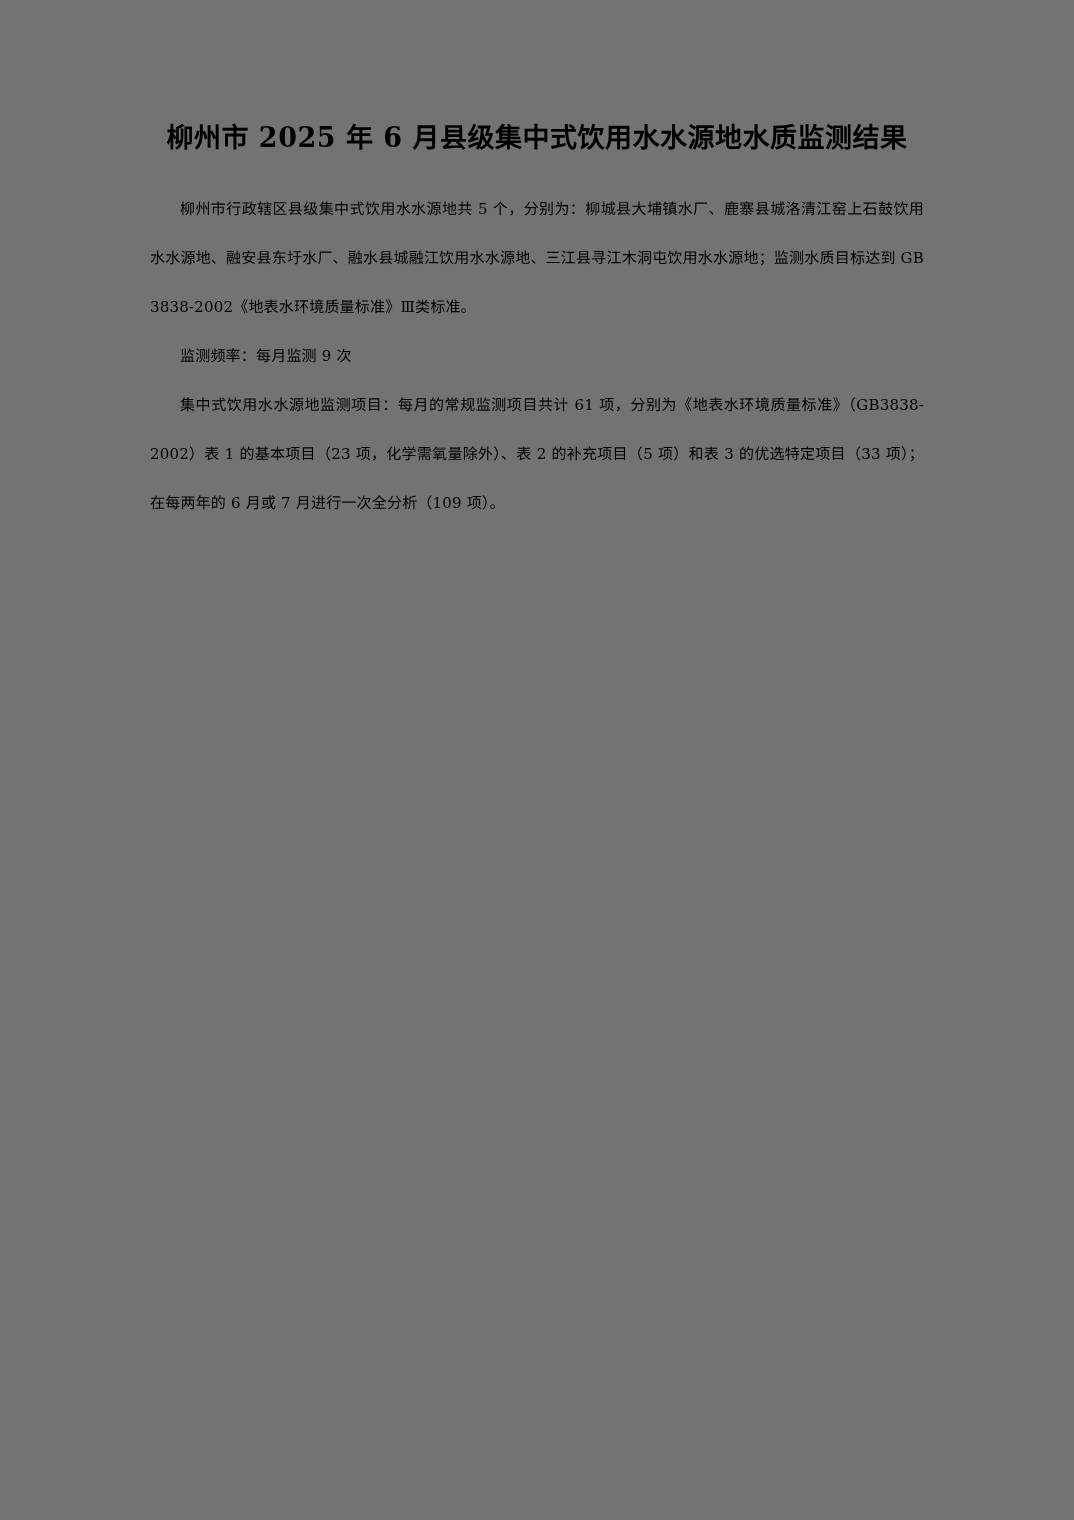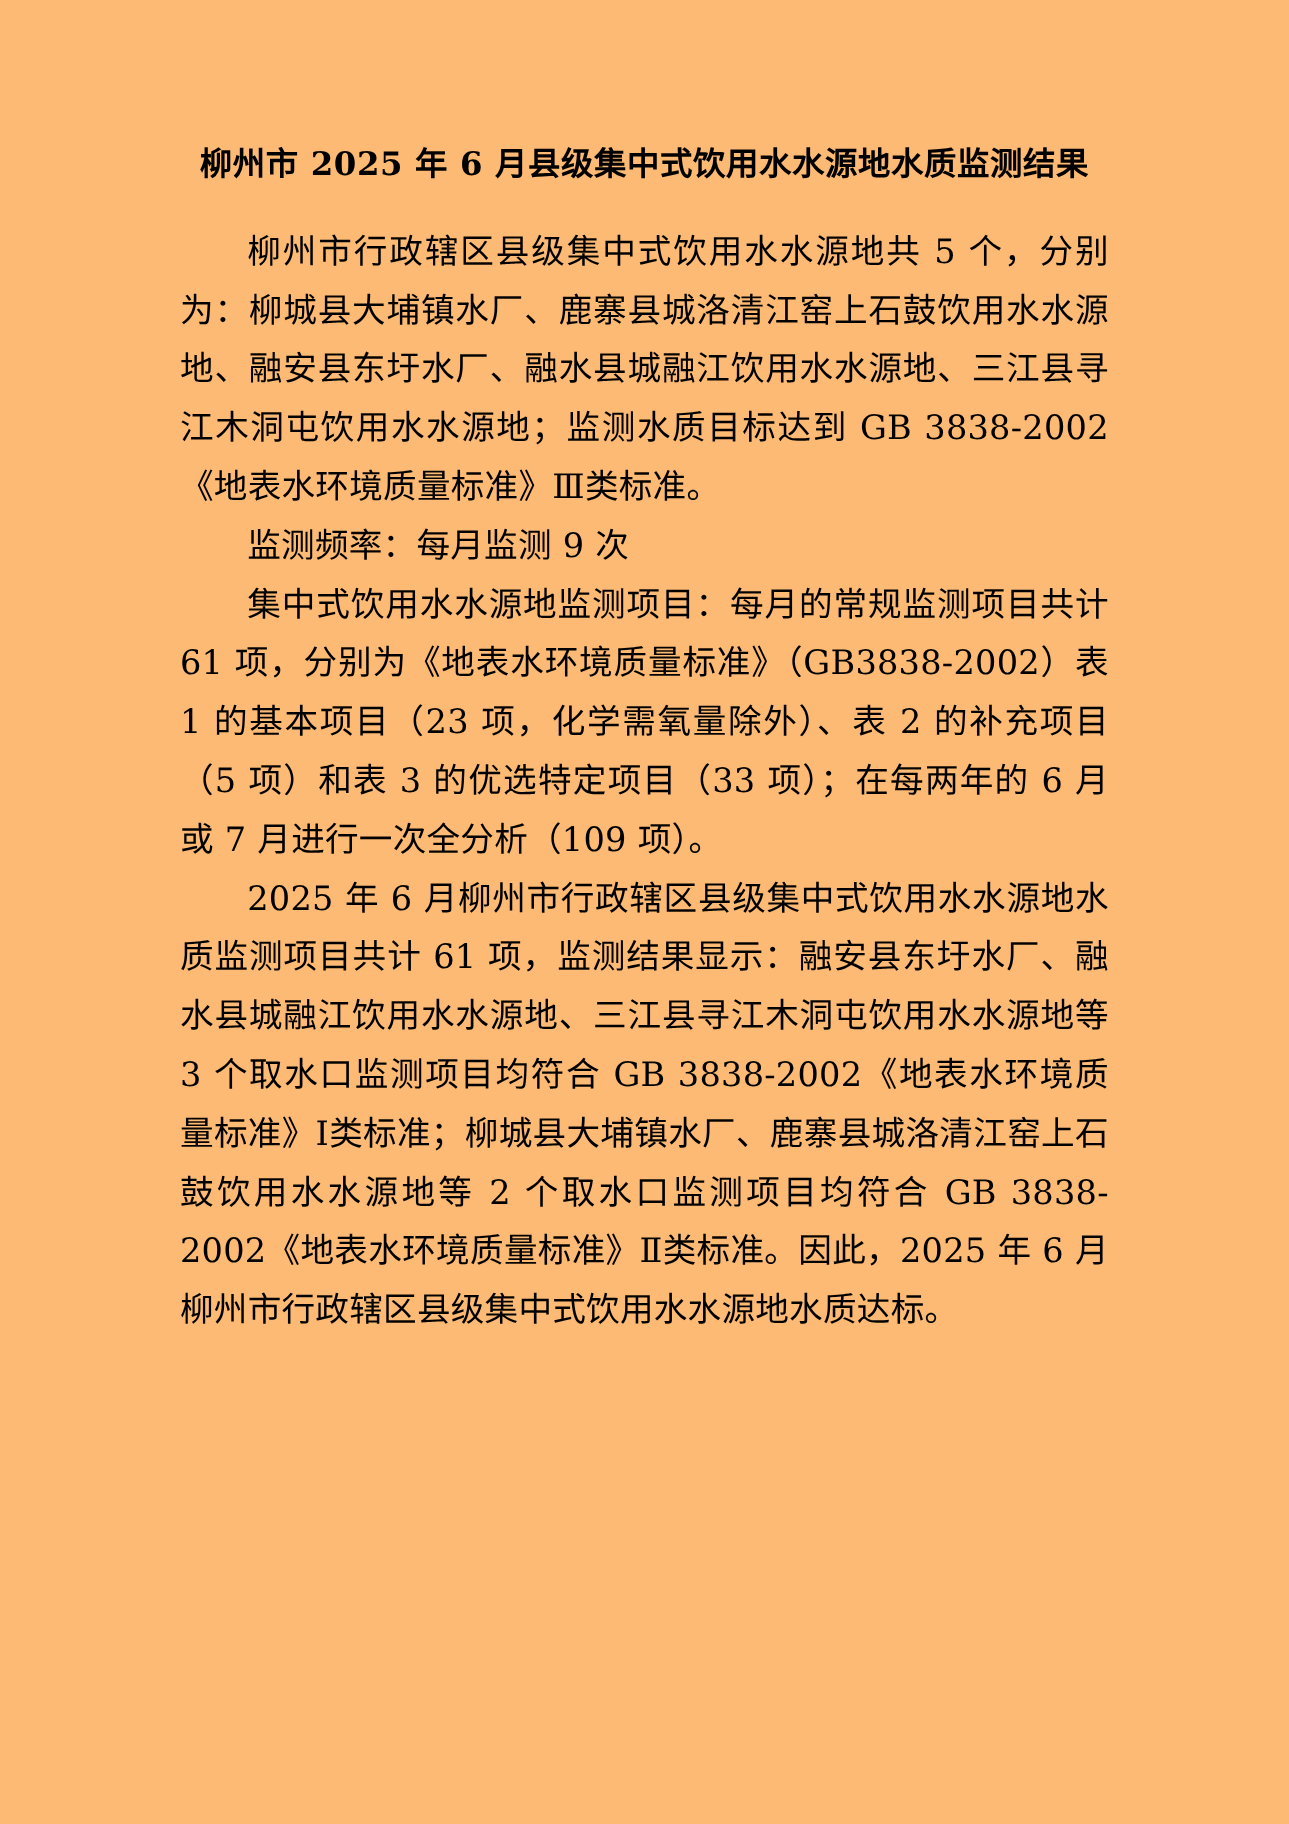--- a/index.html
+++ b/index.html
@@ -14,37 +14,37 @@
     font-family: "DejaVu Serif", "Liberation Serif", serif;
     color: #000000;
     -webkit-font-smoothing: antialiased;
   }
   .page {
     position: relative;
     width: 1074px;
     height: 1520px;
     box-sizing: border-box;
     padding: 118px 150px 60px 150px;
-    background: #fdba74;
+    background: #737373;
   }
   .doc-title {
     margin: 0 0 0 0;
     font-size: 27px;
     font-weight: bold;
     text-align: center;
     letter-spacing: 0.5px;
     line-height: 1.5;
     white-space: nowrap;
   }
   .body-block {
     margin-top: 26px;
   }
   p.para {
     margin: 0 0 0 0;
-    font-size: 28px;
+    font-size: 15px;
     line-height: 49px;
     text-align: justify;
     text-justify: inter-ideograph;
     text-indent: 2em;
     letter-spacing: 0.2px;
   }
   p.para + p.para {
     margin-top: 0;
   }
   p.para.spaced-before {
@@ -59,17 +59,16 @@
   <h1 class="doc-title">柳州市 2025 年 6 月县级集中式饮用水水源地水质监测结果</h1>
 
   <div class="body-block">
 
     <p class="para spaced-before">柳州市行政辖区县级集中式饮用水水源地共 5 个，分别为：柳城县大埔镇水厂、鹿寨县城洛清江窑上石鼓饮用水水源地、融安县东圩水厂、融水县城融江饮用水水源地、三江县寻江木洞屯饮用水水源地；监测水质目标达到 GB 3838-2002《地表水环境质量标准》Ⅲ类标准。</p>
 
     <p class="para">监测频率：每月监测 9 次</p>
 
     <p class="para">集中式饮用水水源地监测项目：每月的常规监测项目共计 61 项，分别为《地表水环境质量标准》（GB3838-2002）表 1 的基本项目（23 项，化学需氧量除外）、表 2 的补充项目（5 项）和表 3 的优选特定项目（33 项）；在每两年的 6 月或 7 月进行一次全分析（109 项）。</p>
 
-    <p class="para">2025 年 6 月柳州市行政辖区县级集中式饮用水水源地水质监测项目共计 61 项，监测结果显示：融安县东圩水厂、融水县城融江饮用水水源地、三江县寻江木洞屯饮用水水源地等 3 个取水口监测项目均符合 GB 3838-2002《地表水环境质量标准》Ⅰ类标准；柳城县大埔镇水厂、鹿寨县城洛清江窑上石鼓饮用水水源地等 2 个取水口监测项目均符合 GB 3838-2002《地表水环境质量标准》Ⅱ类标准。因此，2025 年 6 月柳州市行政辖区县级集中式饮用水水源地水质达标。</p>
 
   </div>
 
 </div>
 
 </body></html>

